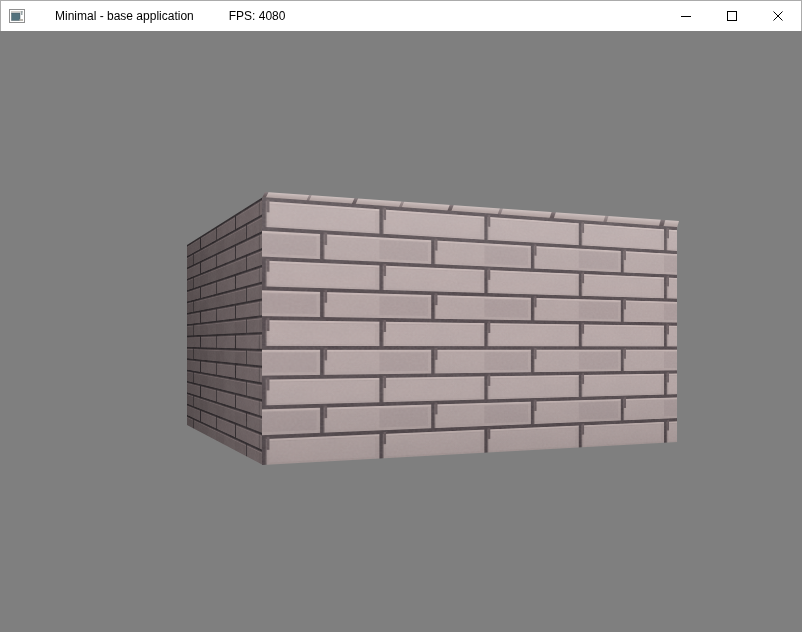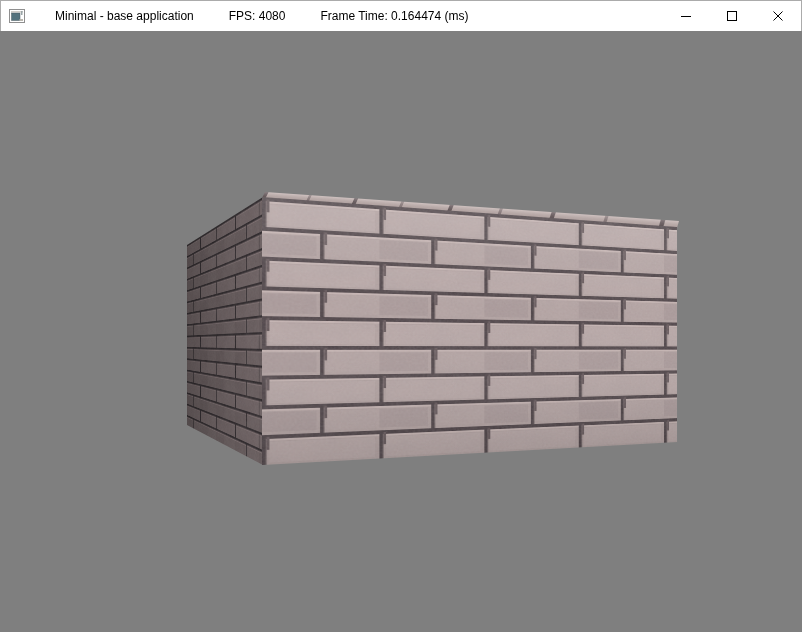--- a/index.html
+++ b/index.html
@@ -60,21 +60,20 @@
   <div class="titlebar">
     <svg class="app-icon" viewBox="0 0 16 16">
       <rect x="0.5" y="1.5" width="15" height="13" fill="#ffffff" stroke="#8f8f8f"></rect>
       <rect x="2" y="3" width="12" height="1.5" fill="#cfcdc8"></rect>
       <rect x="2.5" y="5" width="8.5" height="7.5" fill="#53727d" stroke="#4a5a60" stroke-width="0.5"></rect>
       <rect x="12" y="3" width="1.5" height="4" fill="#9aa5a8"></rect>
       <rect x="10.5" y="11" width="3.5" height="2" fill="#b9b6ae"></rect>
     </svg>
     <span class="title-text">Minimal - base application</span>
     <span class="stat">FPS: 4080</span>
-    <span class="stat">Frame Time: 0.164474 (ms)</span>
 
     <div class="win-buttons">
       <div class="win-btn" title="Minimize">
         <svg width="10" height="10" viewBox="0 0 10 10">
           <line x1="0" y1="5.5" x2="10" y2="5.5" stroke="#000" stroke-width="1"></line>
         </svg>
       </div>
       <div class="win-btn" title="Maximize">
         <svg width="10" height="10" viewBox="0 0 10 10">
           <rect x="0.5" y="0.5" width="9" height="9" fill="none" stroke="#000" stroke-width="1"></rect>

